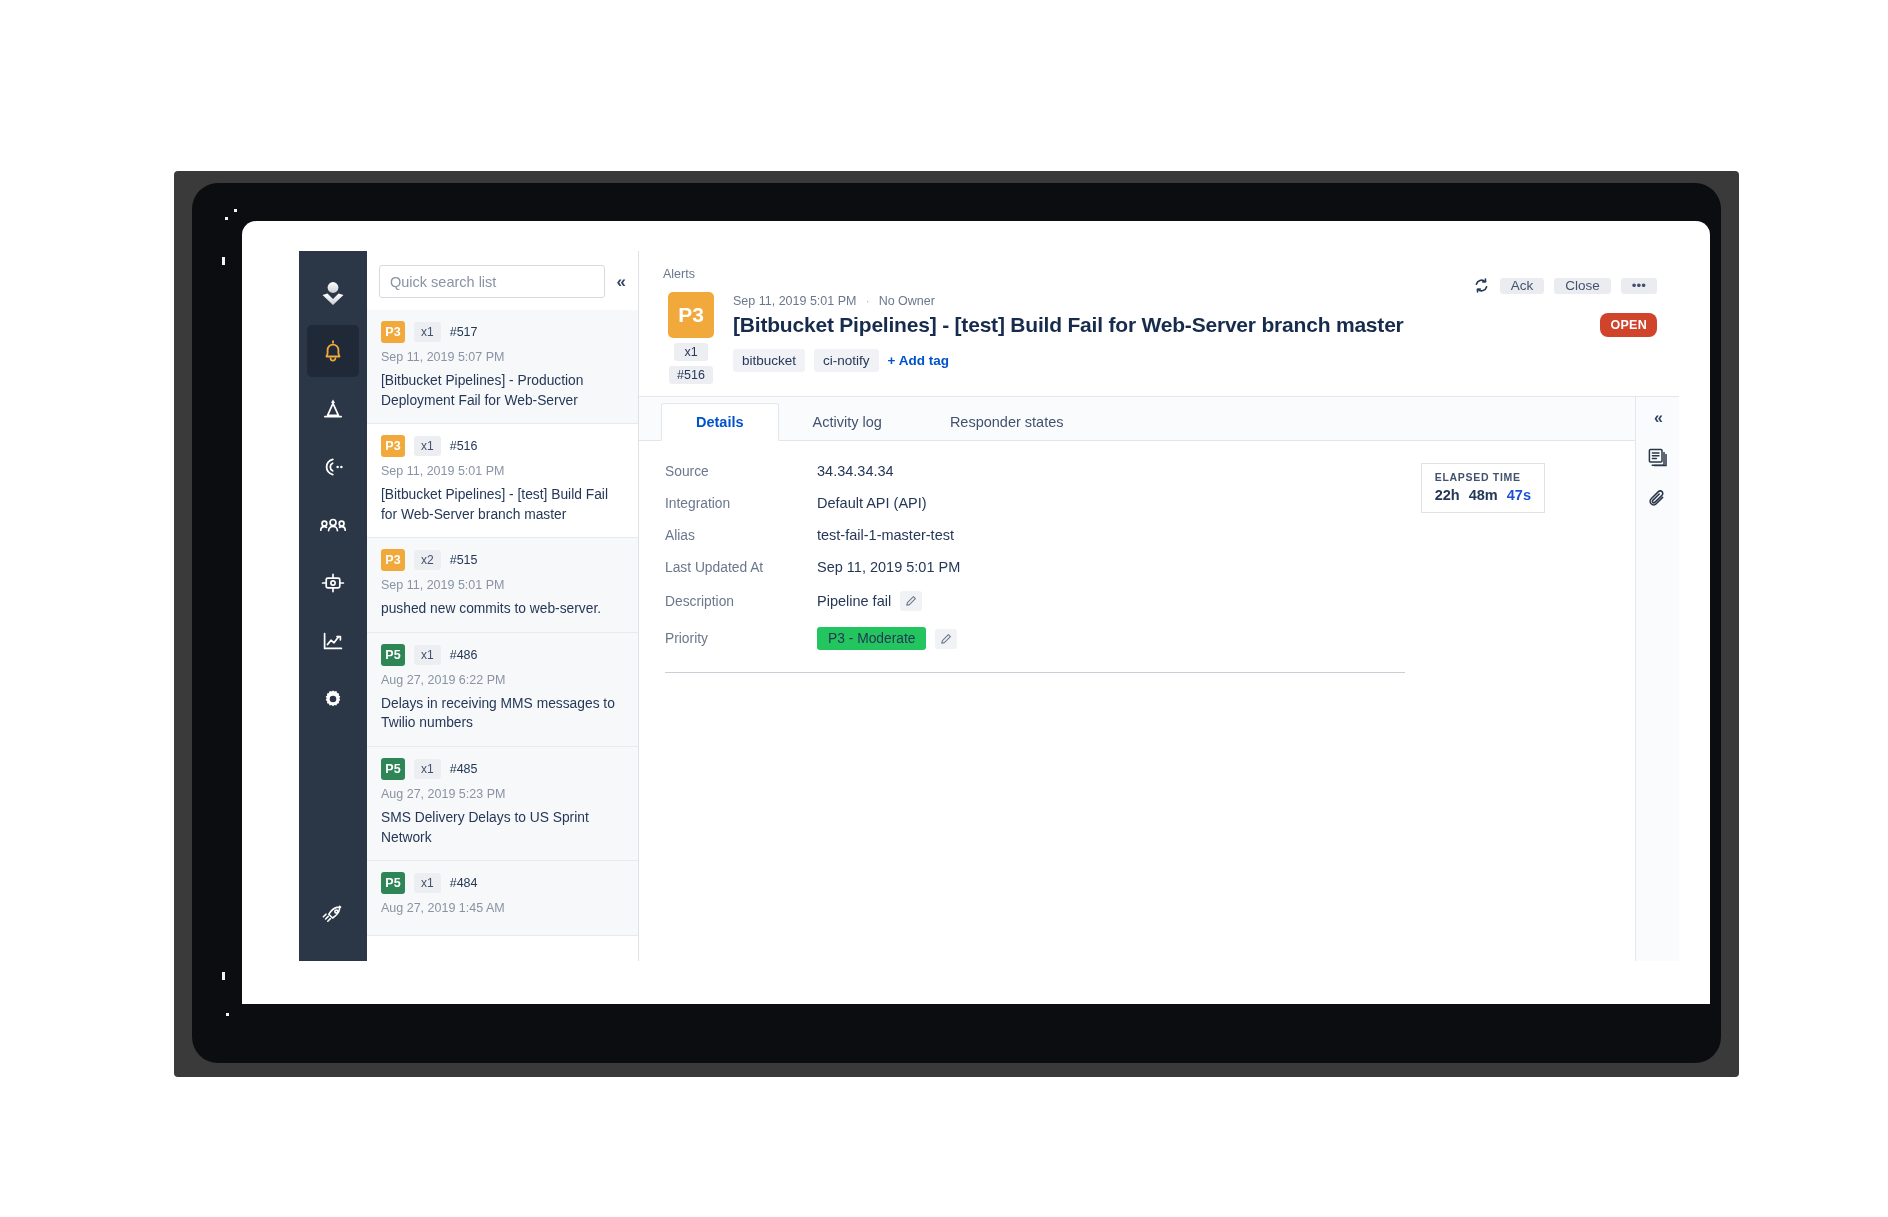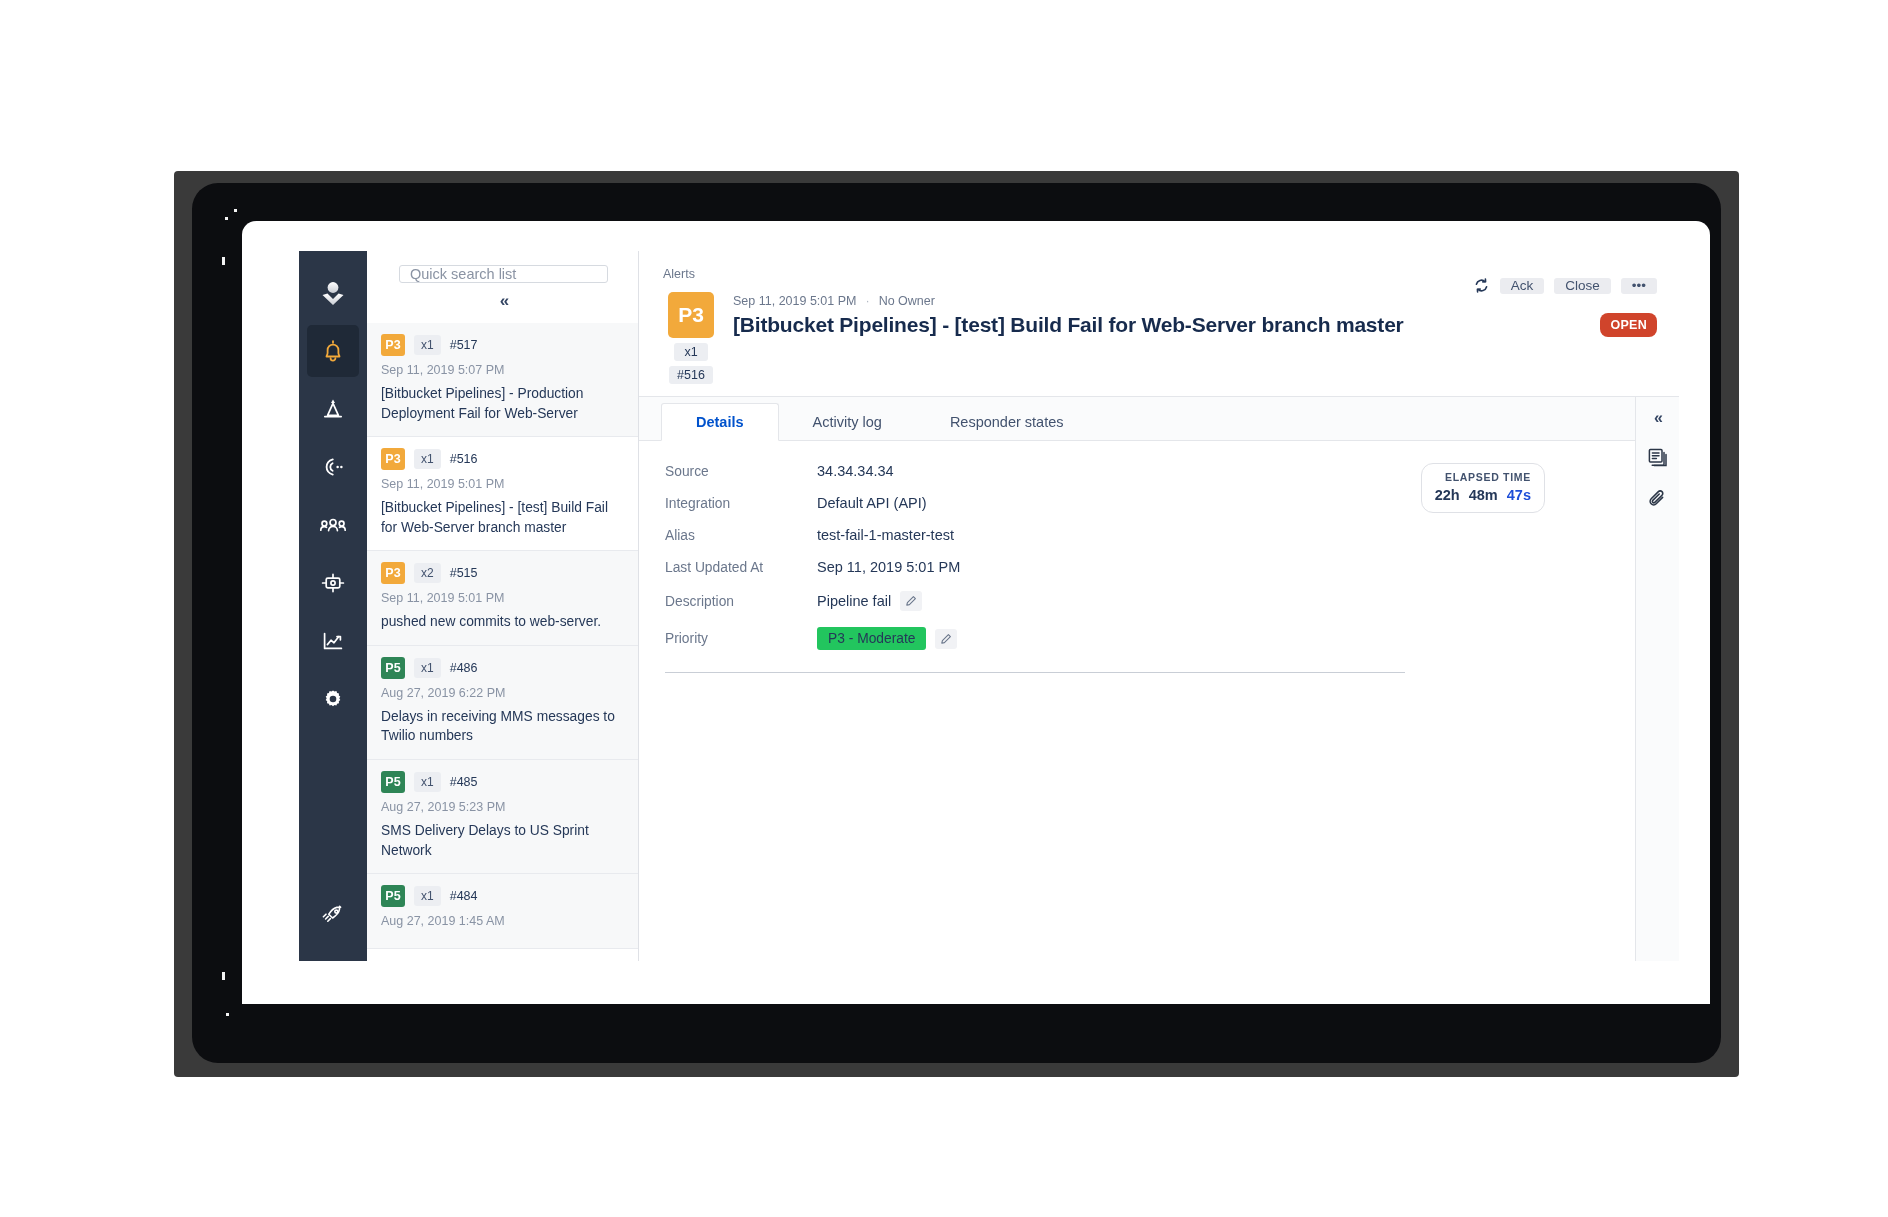--- a/index.html
+++ b/index.html
@@ -82,21 +82,20 @@
     border-right: 1px solid #dfe1e6;
     display: flex;
     flex-direction: column;
     overflow: hidden;
   }
   #list-search-row {
     display: flex;
     align-items: center;
     padding: 14px 10px 12px 12px;
     gap: 8px;
-    flex-direction: column;
   }
   #search-input {
     flex: 1;
     height: 33px;
     border: 1px solid #d6dae0;
     border-radius: 3px;
     padding: 0 10px;
     font-size: 14.5px;
     color: #253858;
     font-family: "Liberation Sans", sans-serif;
@@ -212,23 +211,23 @@
     width: 22px; height: 20px;
     background: #f1f2f5; border-radius: 3px;
     display: flex; align-items: center; justify-content: center;
     cursor: pointer;
   }
   .pri-pill { background: #22c55e; color: #253858; border-radius: 3px; padding: 4px 11px; font-size: 13.8px; }
   #detail-divider { height: 1px; background: #c9ced6; margin: 22px 0 0 0; width: 740px; }
 
   #elapsed-box {
     position: absolute; right: 90px; top: 22px;
-    border: 1px solid #dfe1e6; border-radius: 12px;
+    border: 1px solid #dfe1e6; border-radius: 0;
     background: #fff; padding: 7px 13px 9px 13px;
-    text-align: right;
+    text-align: left;
   }
   #elapsed-label { font-size: 10.5px; color: #42526e; letter-spacing: 0.7px; font-weight: bold; margin-bottom: 4px; }
   #elapsed-value { font-size: 14.5px; color: #253858; font-weight: bold; }
   #elapsed-value .sec { color: #1d4ed8; margin-left: 5px; }
 
   #right-rail {
     width: 44px; flex: 0 0 44px;
     border-left: 1px solid #e4e6ea;
     background: #fafbfc;
     display: flex; flex-direction: column;
@@ -430,20 +429,25 @@
                 <div id="big-num">#516</div>
               </div>
 
               <div id="hdr-body">
                 <div id="meta-row">
                   <span>Sep 11, 2019 5:01 PM</span>
                   <span id="meta-dot">·</span>
                   <span>No Owner</span>
                 </div>
                 <h1 id="alert-title">[Bitbucket Pipelines] - [test] Build Fail for Web-Server branch master</h1>
+                <div id="tags-row">
+                    <span class="tag-chip">bitbucket</span>
+                    <span class="tag-chip">ci-notify</span>
+                    <span id="add-tag">+ Add tag</span>
+                  </div>
               </div>
             </div>
 
             <div id="hdr-actions">
               <span id="refresh-icon">
                 <svg width="17" height="17" viewBox="0 0 17 17" fill="none" stroke="#253858" stroke-width="1.6">
                   <path d="M3.4 7.2 a5.2 5.2 0 0 1 8.6 -2.6" stroke-linecap="round"></path>
                   <path d="M13.6 9.8 a5.2 5.2 0 0 1 -8.6 2.6" stroke-linecap="round"></path>
                   <path d="M12.4 2 l0.2 2.8 -2.8 0.1" stroke-linecap="round" stroke-linejoin="round"></path>
                   <path d="M4.6 15 l-0.2 -2.8 2.8 -0.1" stroke-linecap="round" stroke-linejoin="round"></path>

